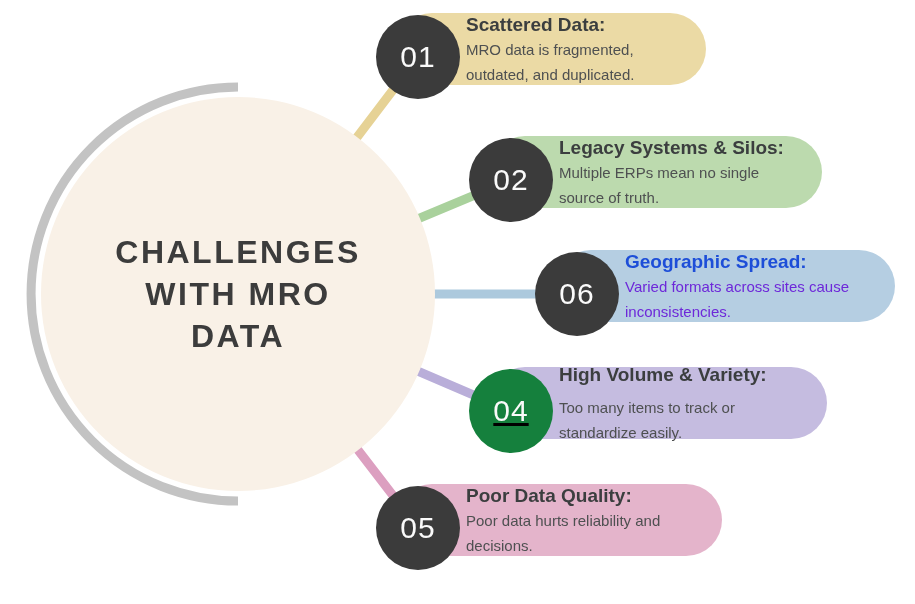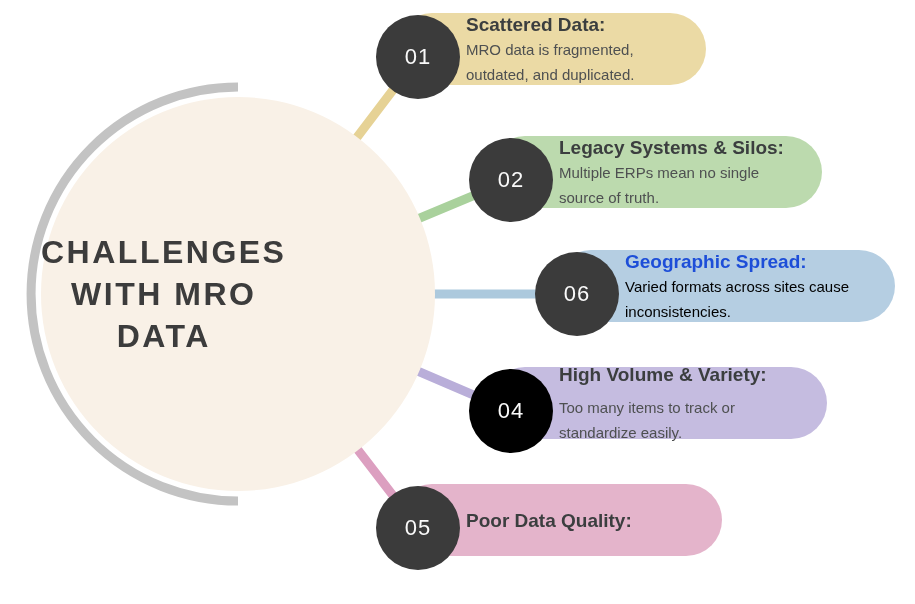--- a/index.html
+++ b/index.html
@@ -17,21 +17,21 @@
     z-index: 0;
   }
   .circle {
     position: absolute;
     left: 41px; top: 97px;
     width: 394px; height: 394px;
     border-radius: 50%;
     z-index: 1;
     display: flex;
     align-items: center;
-    justify-content: flex-start;
+    justify-content: center;
     text-align: center;
   }
   .title {
     font-size: 32px;
     font-weight: 700;
     letter-spacing: 2.5px;
     line-height: 1.32;
   }
   .pill {
     position: absolute;
@@ -58,21 +58,21 @@
   .badge {
     position: absolute;
     width: 84px; height: 84px;
     border-radius: 50%;
     z-index: 2;
     display: flex;
     align-items: center;
     justify-content: center;
   }
   .badge span {
-    font-size: 22px;
+    font-size: 30px;
     letter-spacing: 1px;
     font-weight: 400;
   }
 </style>
 </head>
 <body>
 
 <div class="canvas">
 
   <svg class="layer-svg" width="915" height="604" viewBox="0 0 915 604">
@@ -103,34 +103,35 @@
   <div class="pill" style="left: 489px; top: 136px; width: 333px; background-color: rgb(188, 218, 174);">
     <div class="heading" style="color: rgb(59, 62, 63);">Legacy Systems &amp; Silos:</div>
     <div class="body" style="color: rgb(78, 80, 81);">Multiple ERPs mean no single source of truth.</div>
   </div>
   <div class="badge" style="left: 469px; top: 138px; background-color: rgb(59, 59, 59);">
     <span style="color: rgb(250, 250, 250);">02</span>
   </div>
 
   <div class="pill" style="left: 555px; top: 250px; width: 340px; background-color: rgb(181, 206, 226);">
     <div class="heading" style="color: #1d4ed8;">Geographic Spread:</div>
-    <div class="body" style="color: #000000;">Varied formats across sites cause inconsistencies.</div>
+    <div class="body" style="color: #6d28d9;">Varied formats across sites cause inconsistencies.</div>
   </div>
   <div class="badge" style="left: 535px; top: 252px; background-color: rgb(59, 59, 59);">
     <span style="color: rgb(250, 250, 250);">06</span>
   </div>
 
   <div class="pill" style="left: 489px; top: 367px; width: 338px; background-color: rgb(197, 188, 224); gap: 8px;">
     <div class="heading" style="color: rgb(59, 62, 63);">High Volume &amp; Variety:</div>
     <div class="body" style="color: rgb(78, 80, 81);">Too many items to track or standardize easily.</div>
   </div>
-  <div class="badge" style="left: 469px; top: 369px; background-color: #000000;">
+  <div class="badge" style="left: 469px; top: 369px; background-color: #15803d; text-decoration: underline;">
     <span style="color: rgb(250, 250, 250);">04</span>
   </div>
 
   <div class="pill" style="left: 396px; top: 484px; width: 326px; background-color: rgb(228, 180, 203);">
     <div class="heading" style="color: rgb(59, 62, 63);">Poor Data Quality:</div>
+    <div class="body" style="color: rgb(78, 80, 81);">Poor data hurts reliability and decisions.</div>
   </div>
   <div class="badge" style="left: 376px; top: 486px; background-color: rgb(59, 59, 59); text-align: center;">
     <span style="color: rgb(250, 250, 250);">05</span>
   </div>
 
 </div>
 
 </body></html>

